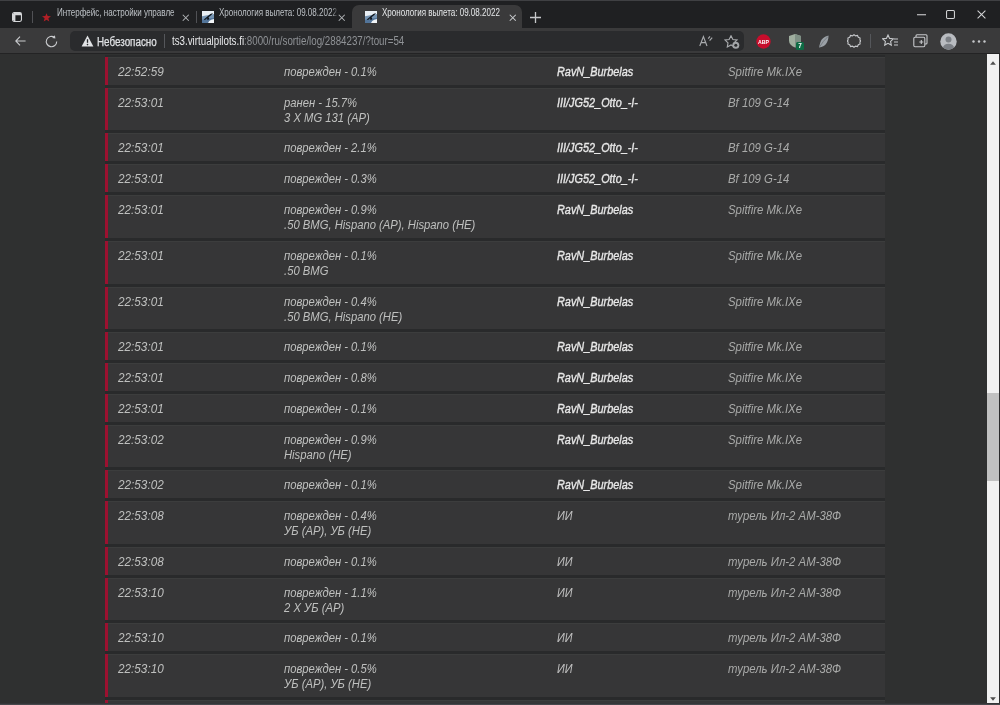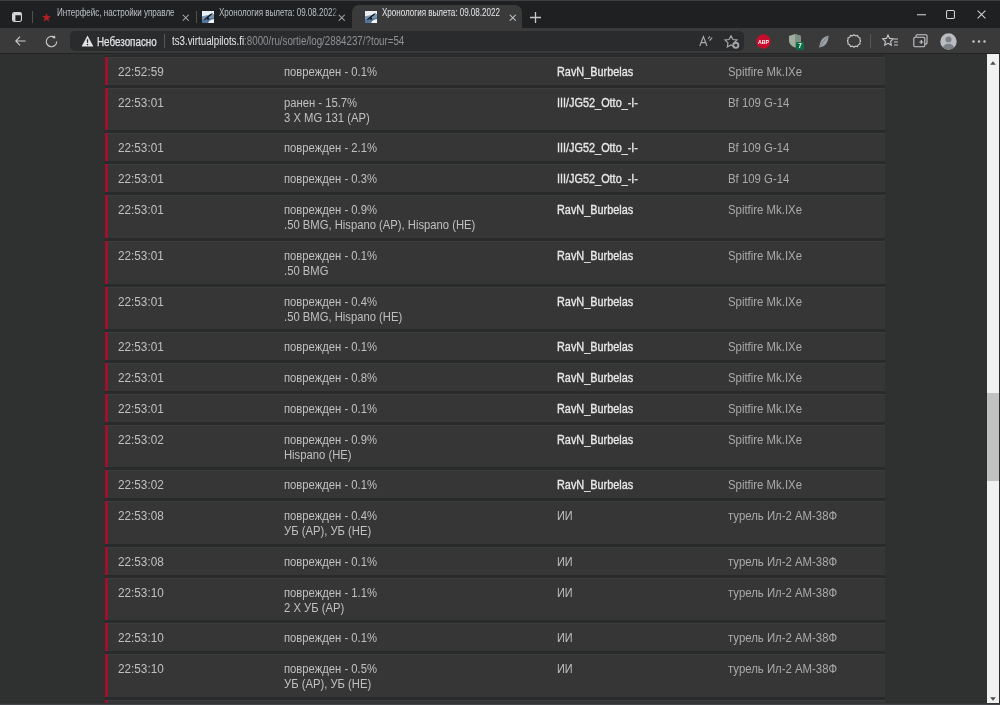--- a/index.html
+++ b/index.html
@@ -19,21 +19,21 @@
 
   #activetab { position:absolute; left:352px; top:5px; width:170px; height:23px; background:#3a3a3b; border-radius:7px 7px 0 0; }
 
   #pill { position:absolute; left:70px; top:31px; width:674px; height:20px; border-radius:5px; background:#2a2b2d; }
 
   .icon { position:absolute; }
 
   
   #page { position:absolute; left:0; top:54px; width:1000px; height:651px; background:#2f3030; }
   .row { position:absolute; left:105px; width:779.5px; background:#363637; border-left:3.5px solid #9c1130;
-         font-size:12.5px; line-height:15px; color:#bfc0bf; box-shadow:inset 0 1px 0 #3c3d3d, 0 3px 0 0 #292a2b;}
+         font-size:12.5px; line-height:15px; color:#bfc0bf; box-shadow:inset 0 1px 0 #3c3d3d, 0 3px 0 0 #292a2b;font-style:italic;}
   .row span { position:absolute; white-space:nowrap; transform-origin:0 0; }
   .c1 { left:10px; transform:scaleX(0.94); }
   .c2 { left:176px; transform:scaleX(0.90); }
   .c3 { left:449px; color:#e8e8e8; -webkit-text-stroke:0.35px #e8e8e8; transform:scaleX(0.87); }
   .c3.ai { color:#c0c0c0; -webkit-text-stroke:0; }
   .c4 { left:619.5px; color:#a9aaa9; transform:scaleX(0.91); }
 
   
   #sbar { position:absolute; left:987px; top:54px; width:12px; height:651px; background:#f1f1f1; }
   #sthumb { position:absolute; left:0px; top:339px; width:12px; height:88px; background:#c1c1c1; }

